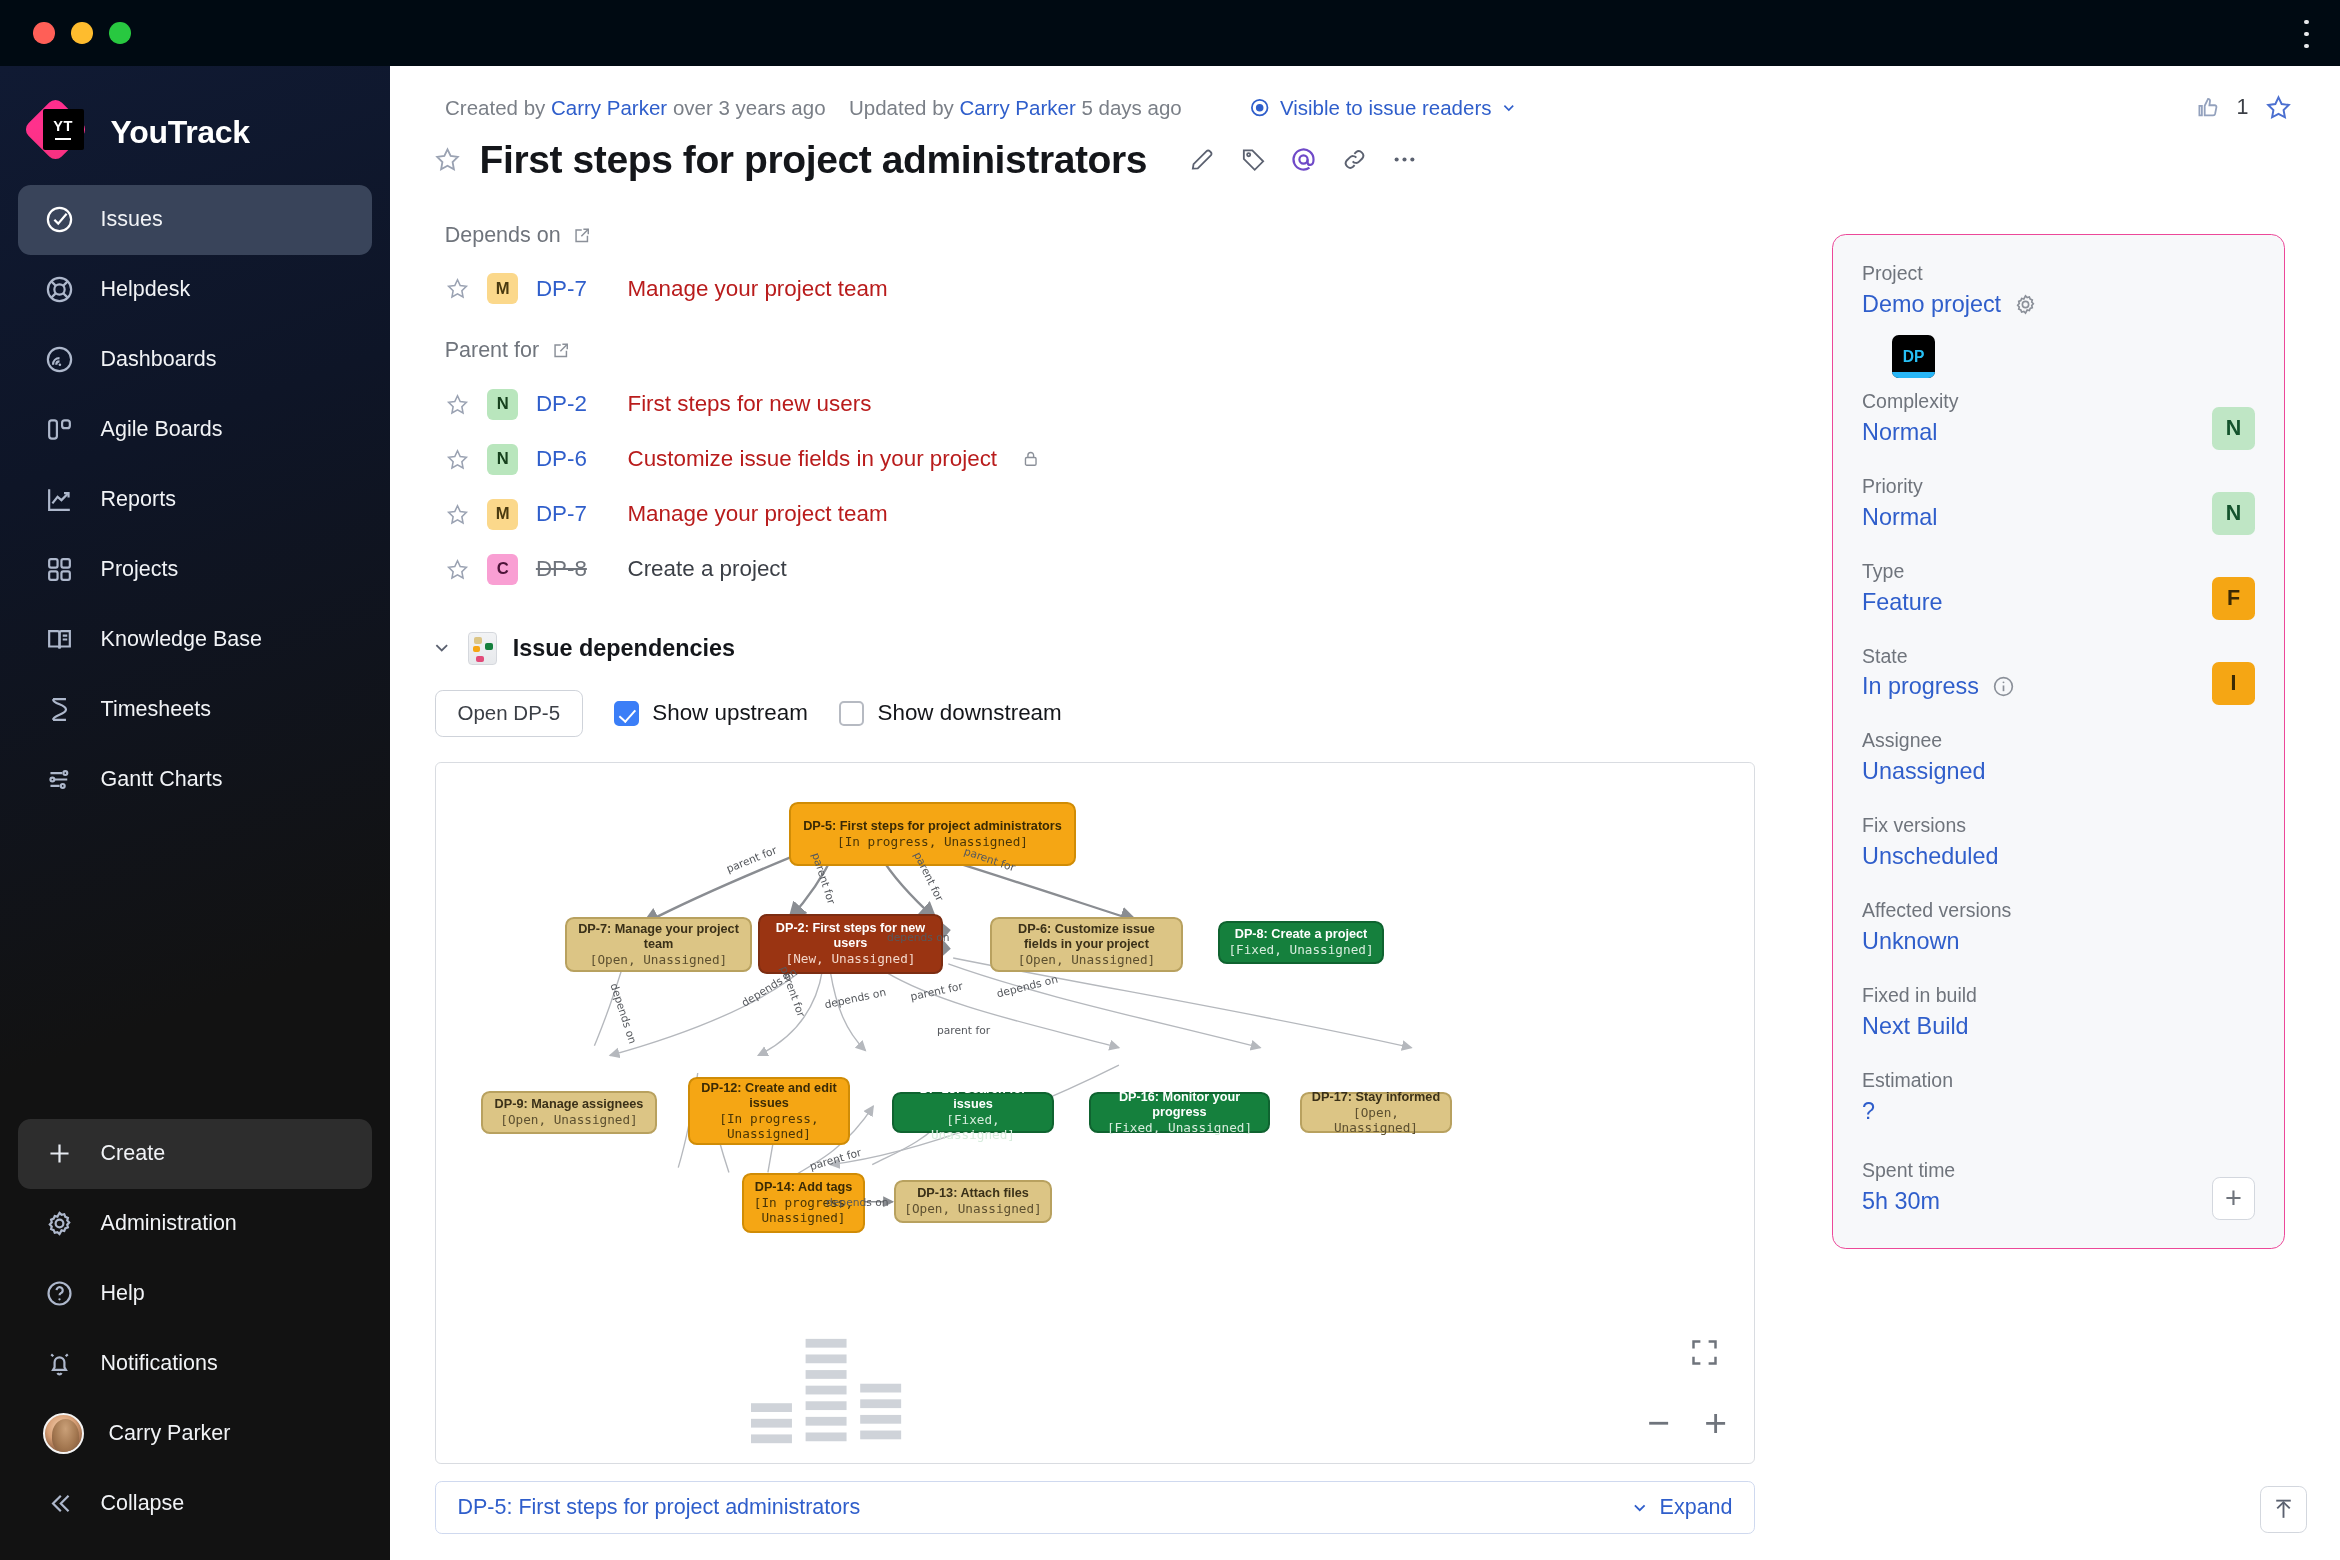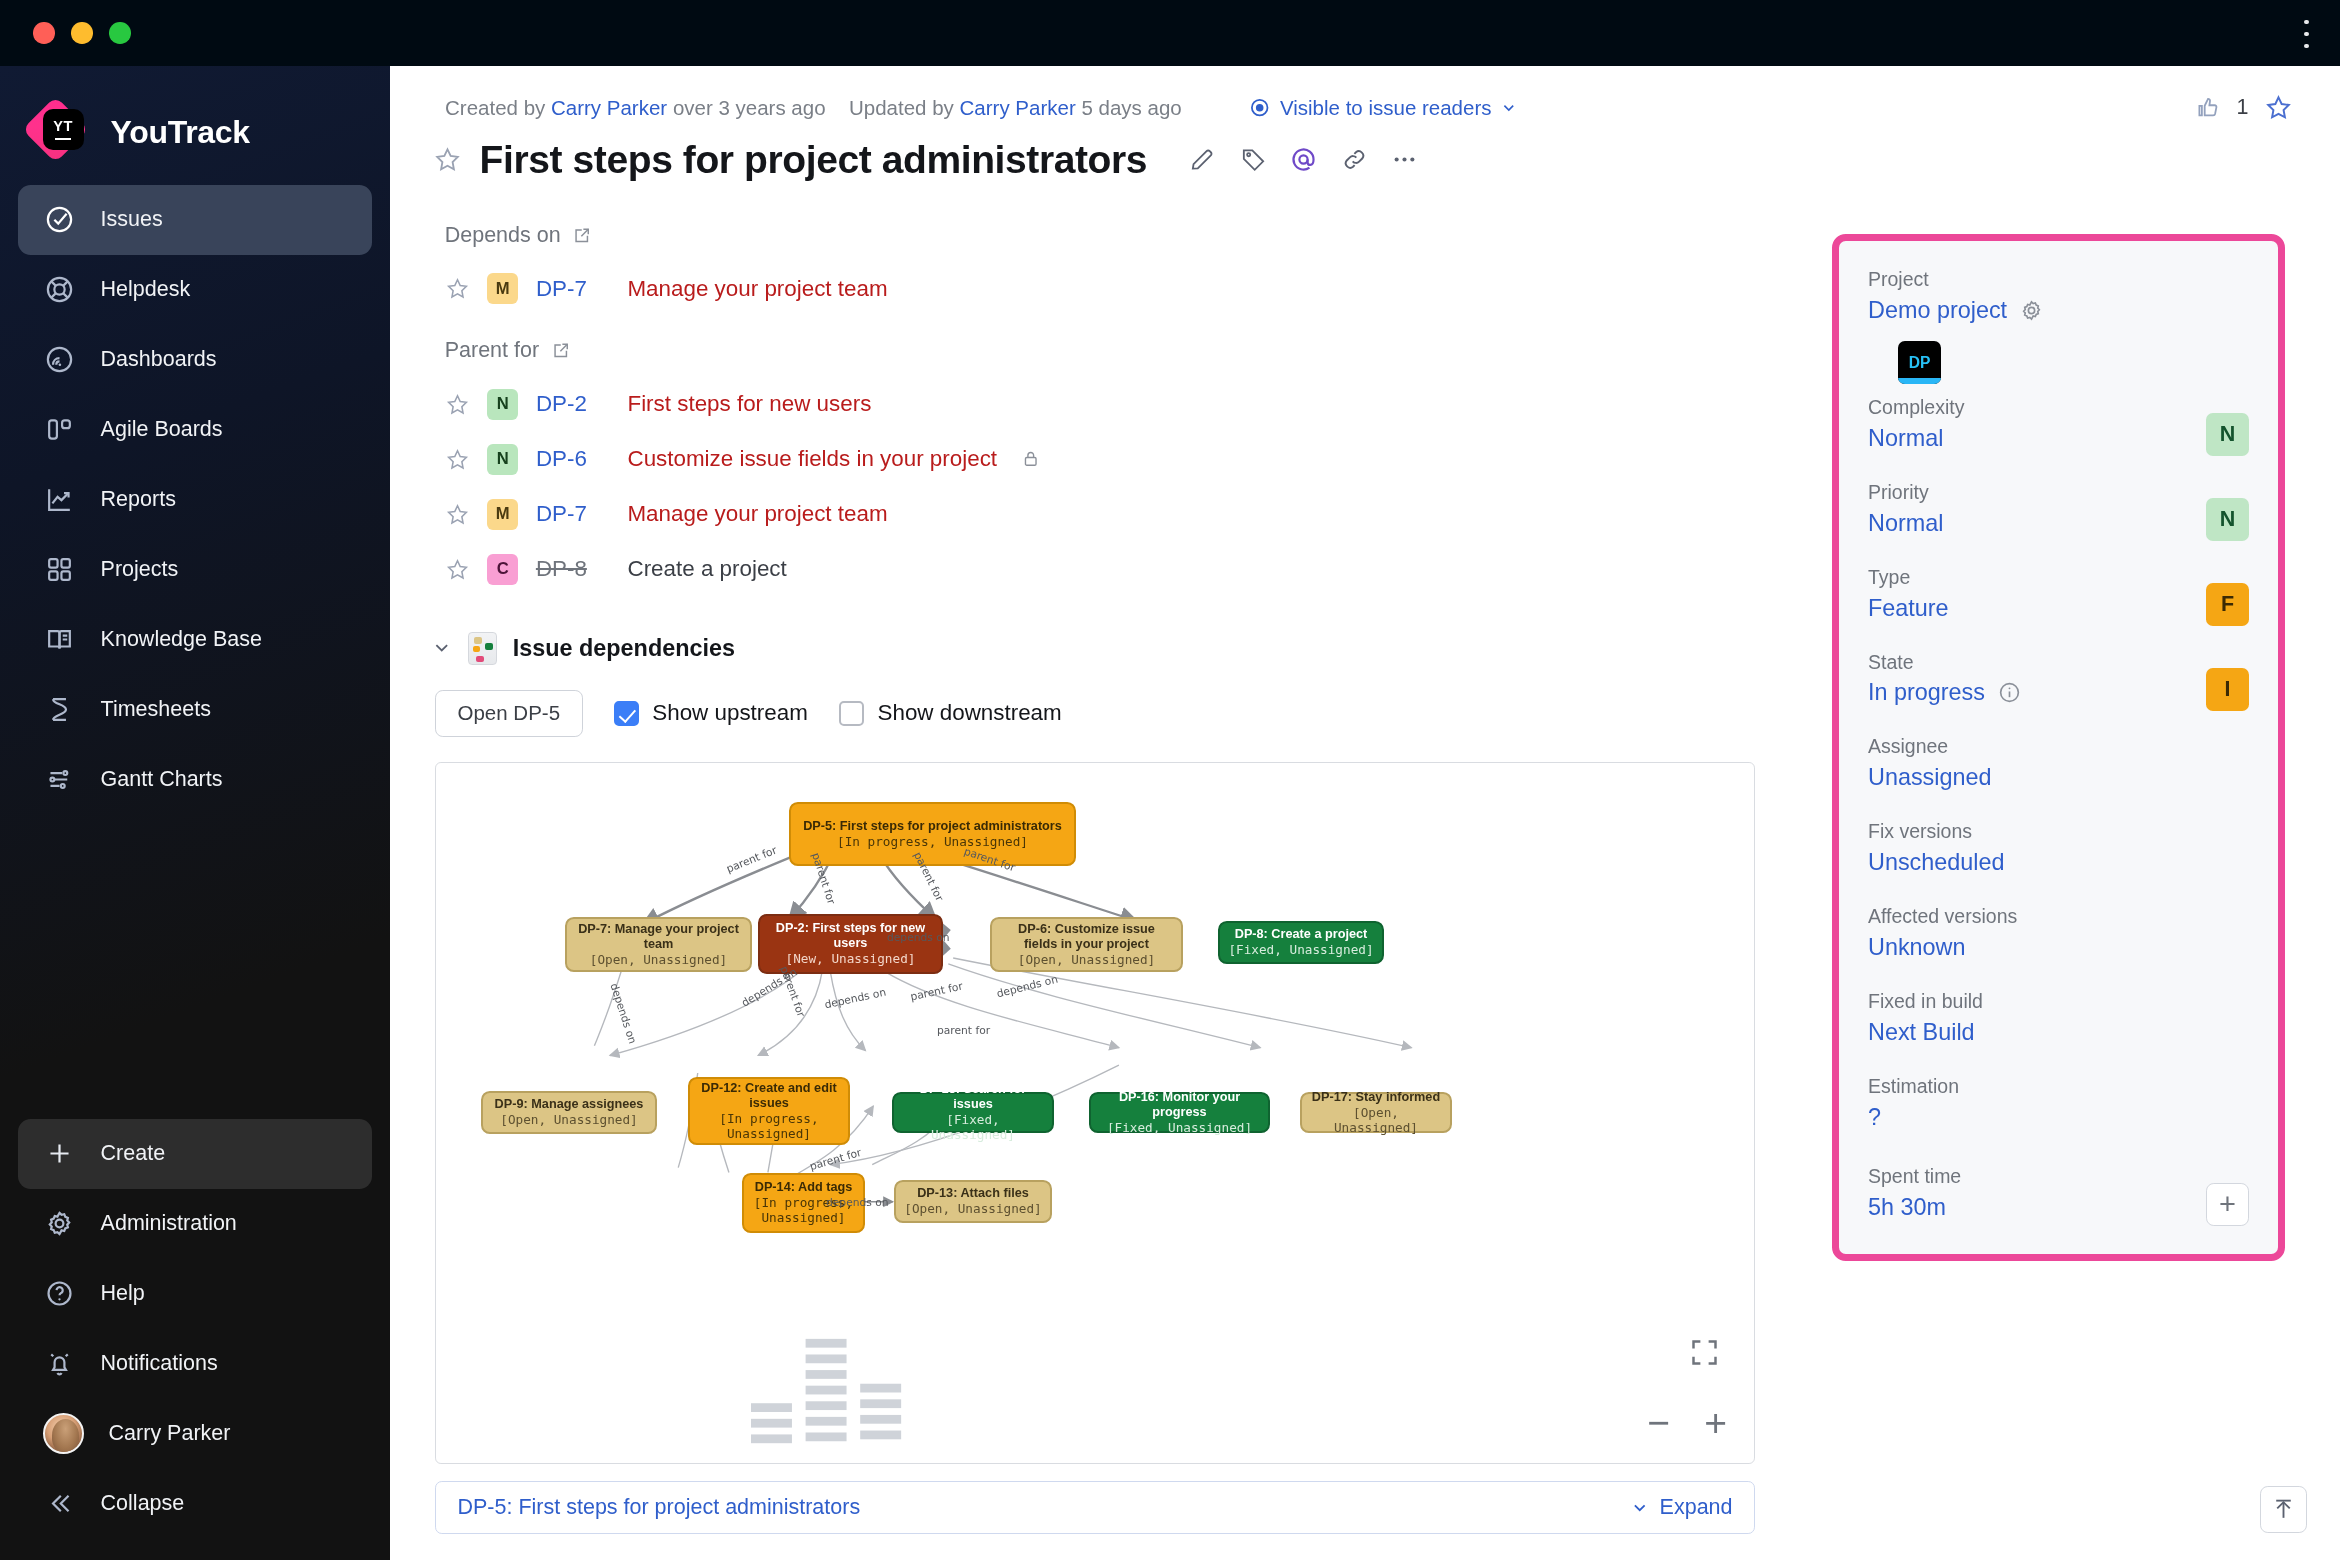--- a/index.html
+++ b/index.html
@@ -34,21 +34,21 @@
   }
   .brand { display:flex; align-items:center; gap:21.5px; padding:32px 0 0 29px; height:101px;}
   .brand-logo { position:relative; width:60px; height:60px; flex:0 0 60px; }
   .brand-logo .blob {
     position:absolute; left:2.9px; top:3.9px; width:47px; height:47px;
     background:linear-gradient(135deg,#ff2d8e 0%,#ff318c 45%,#f7317f 100%);
     transform: rotate(45deg); border-radius:8.8px;
   }
   .brand-logo .sq {
     position:absolute; left:13.7px; top:6.8px; width:41px; height:41px;
-    background:#000; border-radius:10px;
+    background:#000; border-radius:2px;
     display:flex; flex-direction:column; align-items:center; justify-content:center;
   }
   .brand-logo .sq span { font-size:14.6px; font-weight:700; letter-spacing:0.5px; line-height:1;}
   .brand-logo .sq .bar { width:16.6px; height:2.9px; background:#fff; margin-top:3.9px; }
   .brand-name { font-size:32px; font-weight:700; letter-spacing:-0.3px; }
 
   .nav { margin-top:17.6px; }
   .nav-item {
     display:flex; align-items:center; gap:25px;
     height:70px; margin:0 17.6px; padding-left:25px;
@@ -162,21 +162,21 @@
 
   .footer-bar {
     margin:17.6px 0 0 45px; width:1320px; height:53px; border:1px solid #cfd9ef; border-radius:6.8px;
     display:flex; align-items:center; padding:0 21.5px; font-size:21.5px; color:#2f5ecb; background:#fff;
   }
   .footer-bar .exp { margin-left:auto; display:flex; align-items:center; gap:9.8px; cursor:pointer; }
 
   
   .rpanel {
     position:absolute; right:55px; top:168px; width:453px;
-    background:#f7f8fa; border:7px solid #ec4899; border-radius:13.7px; padding:27px 29px 33px 29px;
+    background:#f7f8fa; border:1px solid #ec4899; border-radius:13.7px; padding:27px 29px 33px 29px;
   }
   .field { position:relative; margin-bottom:29px; }
   .field:last-child { margin-bottom:0;margin-top:34px; }
   .f-label { font-size:19.5px; color:#6f747c; margin-bottom:5.9px; }
   .f-value { font-size:23.4px; color:#2f5ecb; display:flex; align-items:center; gap:11.7px; cursor:pointer; }
   .f-chip {
     position:absolute; right:0; top:17.6px; width:43px; height:43px; border-radius:6.8px;
     display:flex; align-items:center; justify-content:center; font-size:21.5px; font-weight:600;
   }
   .c-N { background:#bfe6c5; color:#14532d; }

